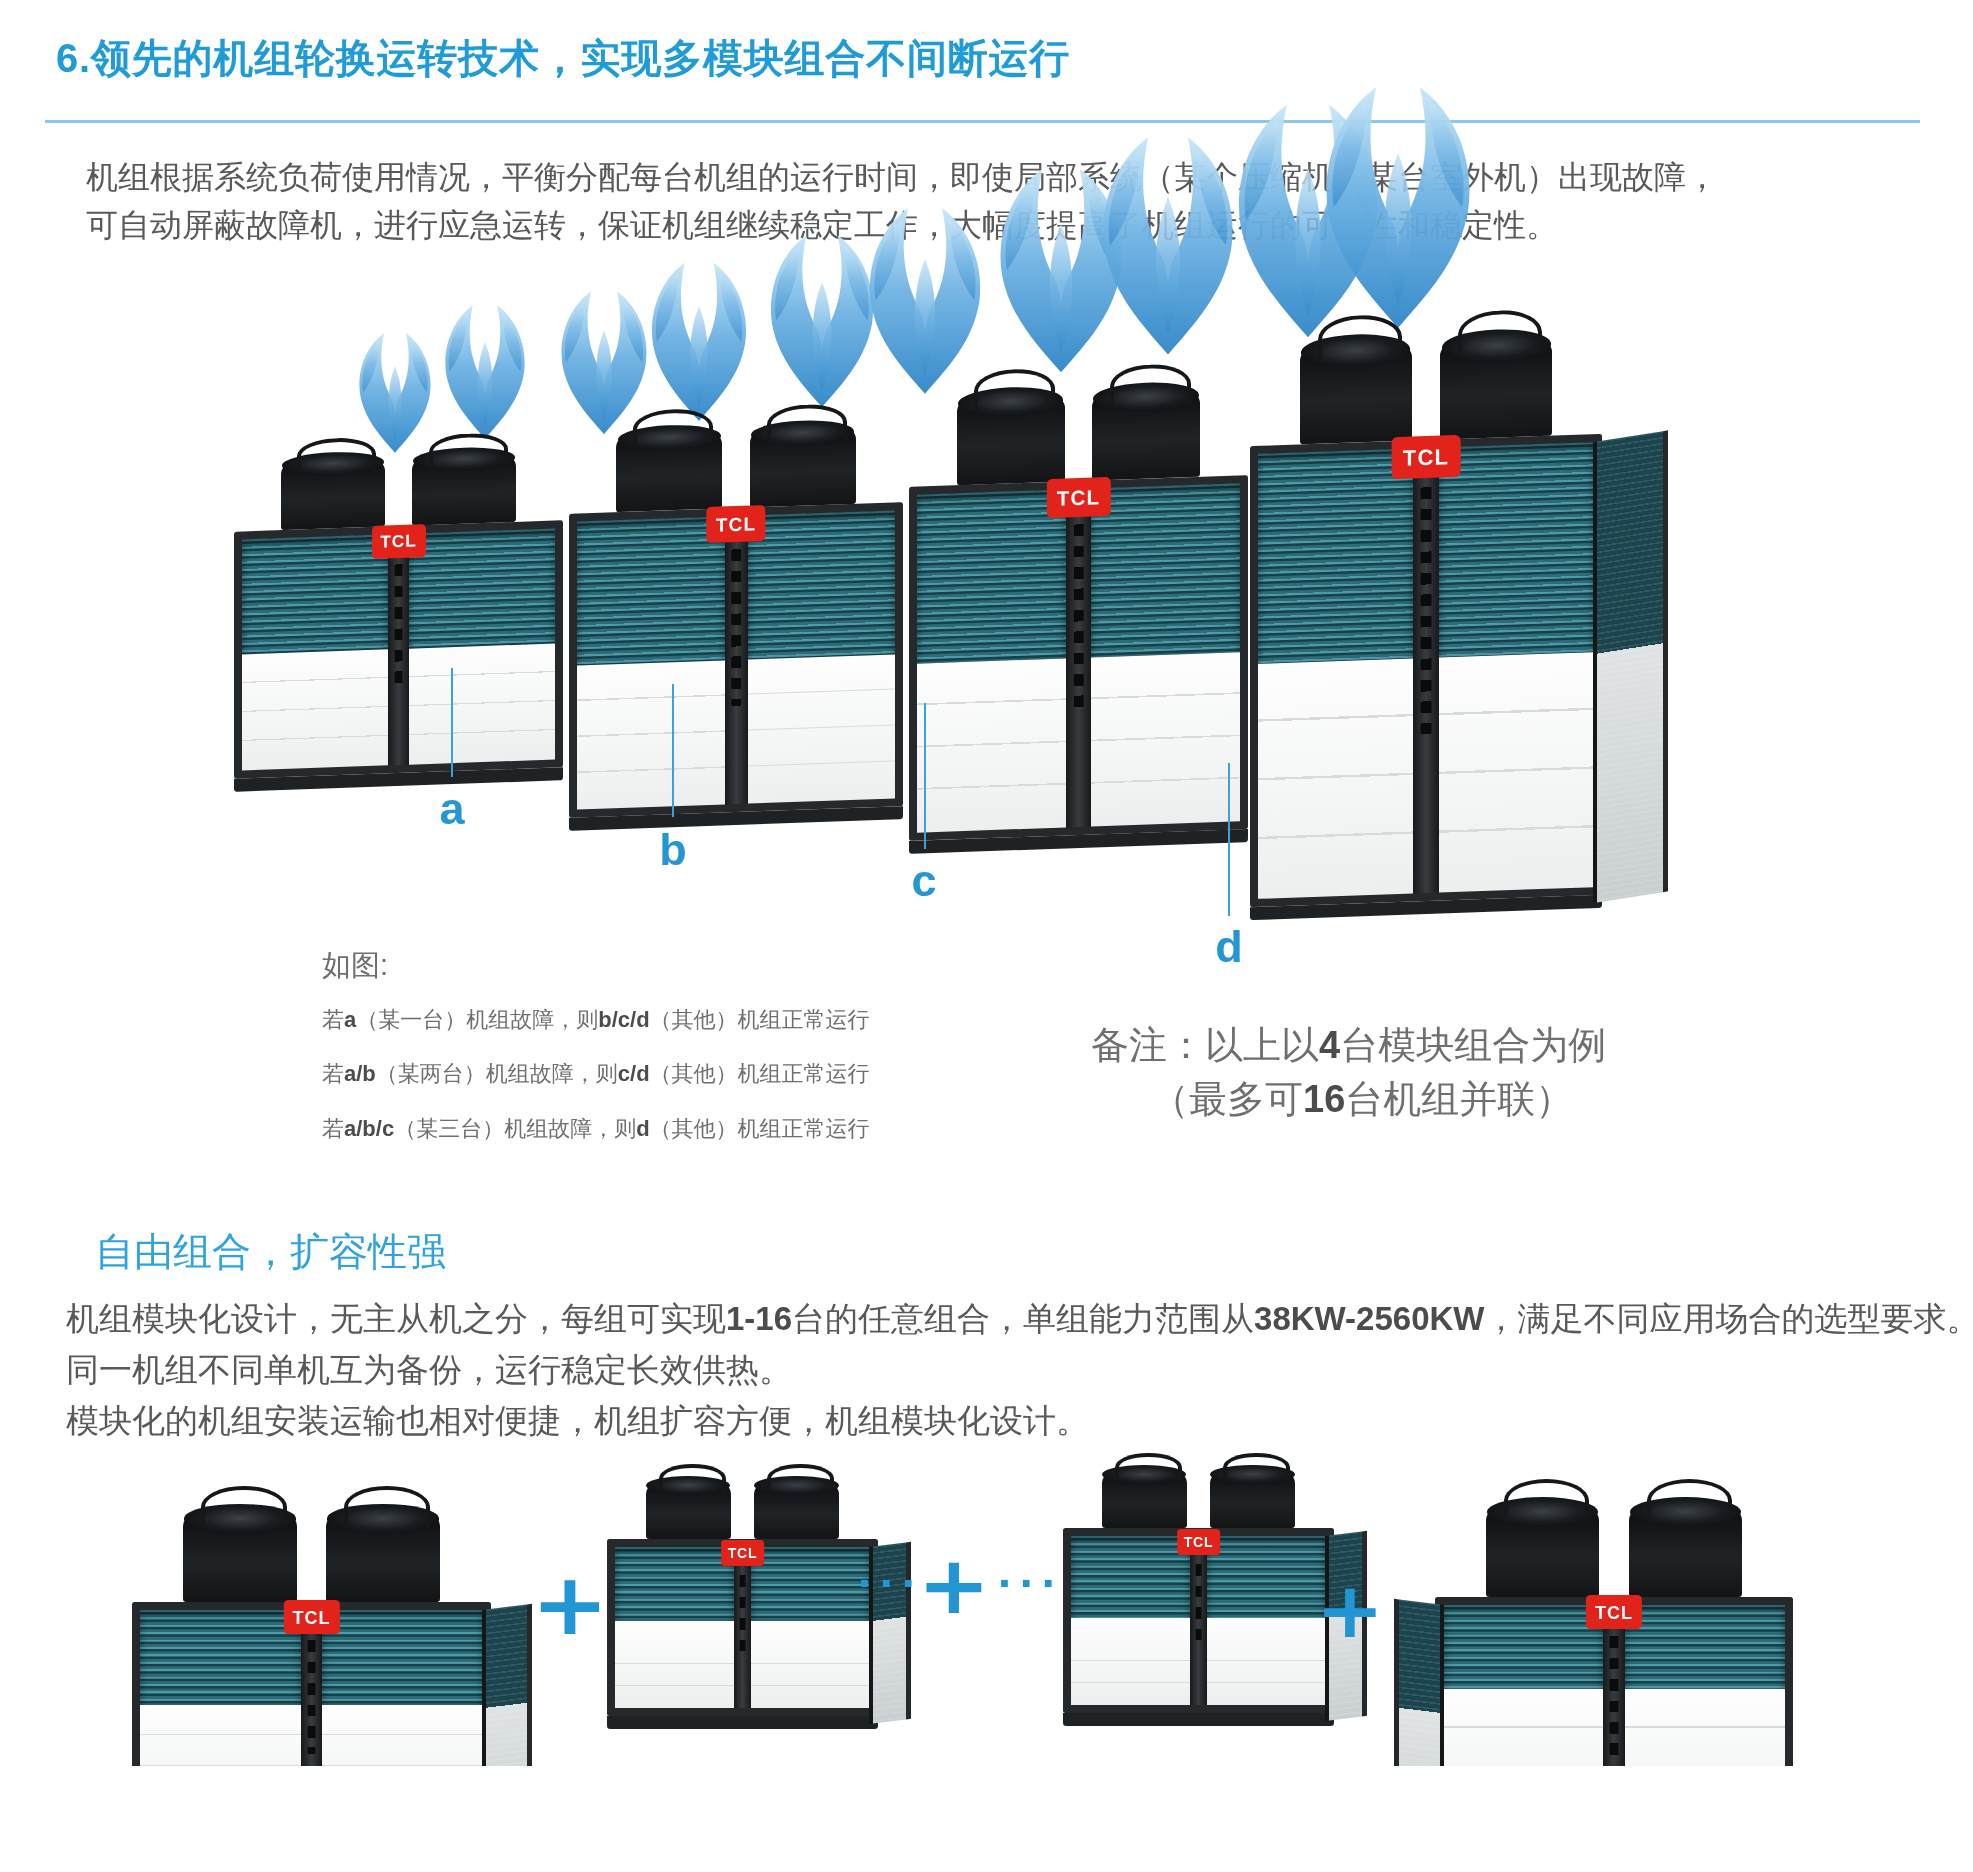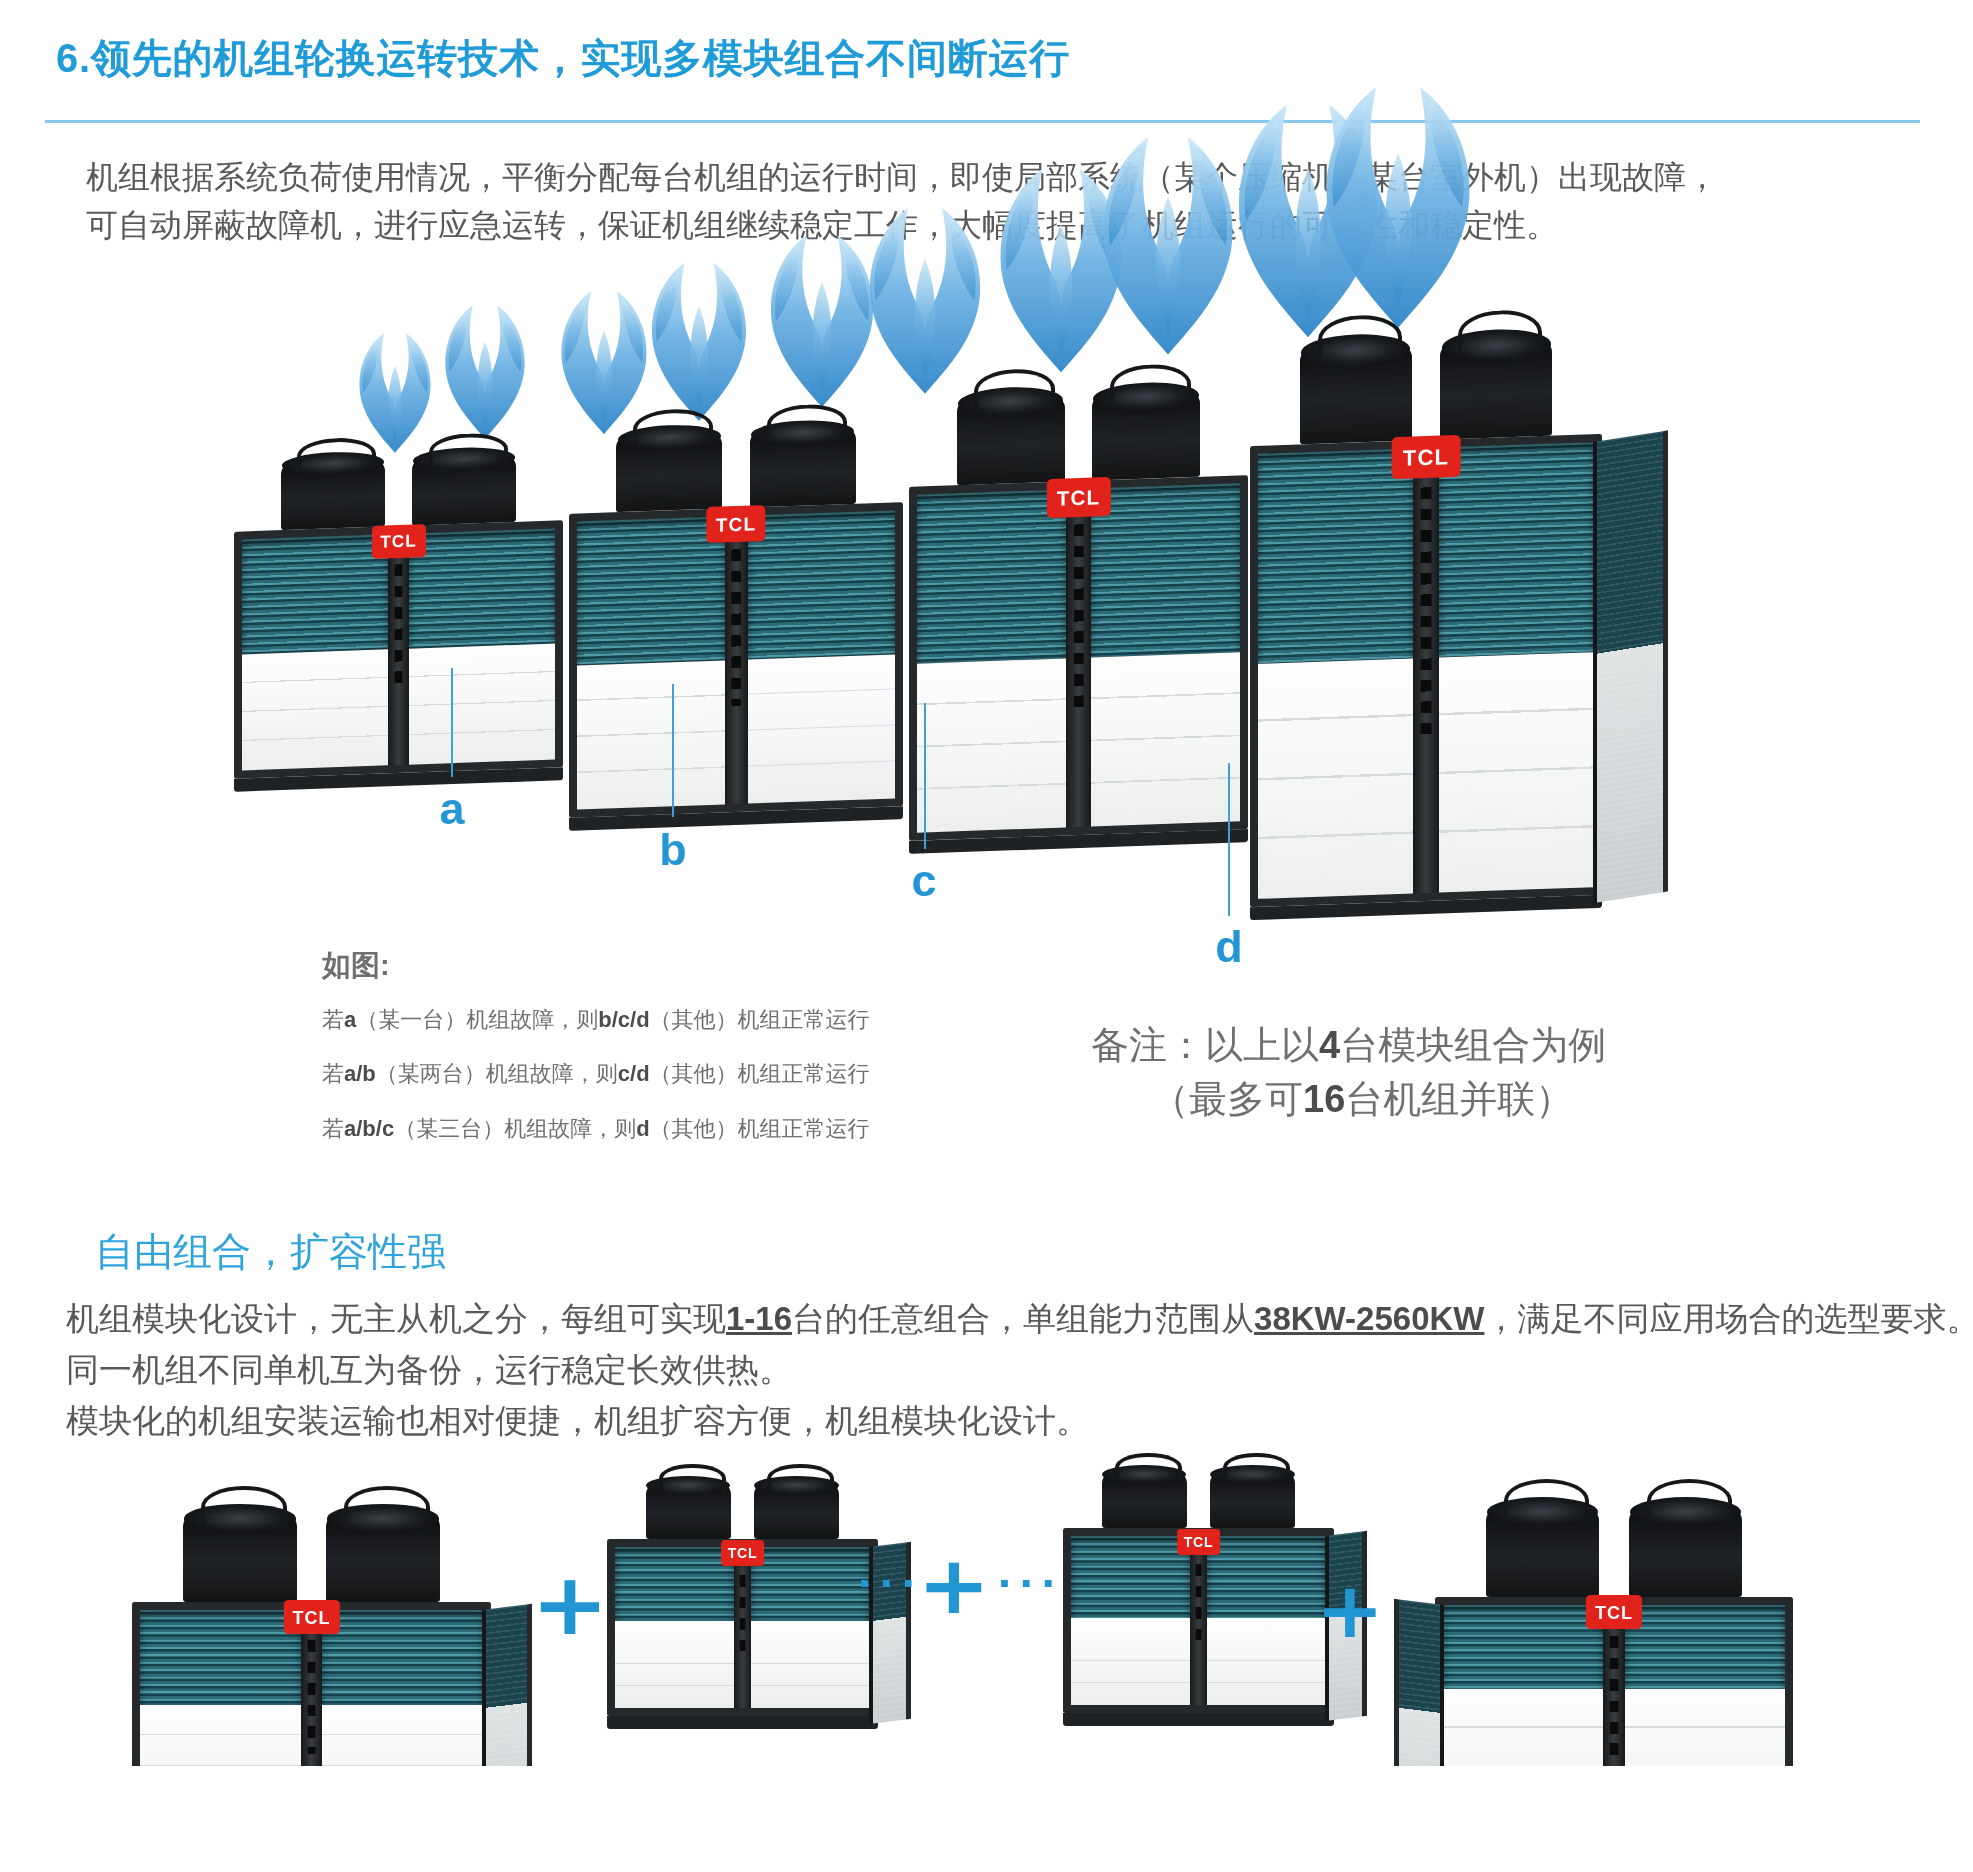--- a/index.html
+++ b/index.html
@@ -12,29 +12,29 @@
   .page{position:relative;width:1974px;height:1766px;background:#fff;overflow:hidden;
         font-family:"Liberation Sans","DejaVu Sans",sans-serif;}
 
   
   .title{position:absolute;left:56px;top:31px;font-size:40px;font-weight:700;color:var(--accent);letter-spacing:0.8px;white-space:nowrap;}
   .rule{position:absolute;left:45px;top:120px;width:1875px;height:3.3px;background:var(--rule);}
   .intro-line{position:absolute;left:86px;font-size:32px;color:var(--body);white-space:nowrap;}
   .intro-line.l1{top:156px;}
   .intro-line.l2{top:204px;}
 
-  .legend-title{position:absolute;left:322px;top:946px;font-size:29px;color:var(--gray);font-weight:bold;}
+  .legend-title{position:absolute;left:322px;top:946px;font-size:29px;color:var(--gray);}
   .legend-line{position:absolute;left:322px;font-size:22px;color:var(--gray);white-space:nowrap;}
   .legend-line .seg-b{font-weight:700;color:#4B4C4E;}
   .note-line{position:absolute;font-size:38px;color:var(--gray);white-space:nowrap;}
   .note-line .seg-b{font-weight:700;color:#4B4C4E;}
 
   .sec2-heading{position:absolute;left:95px;top:1225px;font-size:39px;color:var(--accent2);white-space:nowrap;}
   .sec2-line{position:absolute;left:66px;font-size:33px;color:var(--body);white-space:nowrap;}
-  .sec2-line .seg-b{font-weight:700;color:#4B4C4E;text-decoration:underline;}
+  .sec2-line .seg-b{font-weight:700;color:#4B4C4E;}
 
   .caption{position:absolute;left:925px;top:1768px;transform:translateX(-50%);font-size:37px;color:#000000;white-space:nowrap;}
   .caption .seg-b{font-weight:700;}
 
   
   .unit{position:absolute;}
   .unit .fans{position:relative;height:var(--fanh);display:flex;justify-content:space-evenly;align-items:flex-end;padding:0 6%;}
   .unit .fan{width:36%;height:78%;background:linear-gradient(180deg,#0d0f11,#202326 55%,#121415);border-radius:11.5px 11.5px 3.3px 3.3px;position:relative;}
   .unit .fan::before{content:"";position:absolute;top:-13%;left:1%;width:98%;height:34%;
       background:radial-gradient(ellipse at 50% 48%, #3c4147 0%, #191c1f 48%, #07080a 100%);border-radius:50%;}

